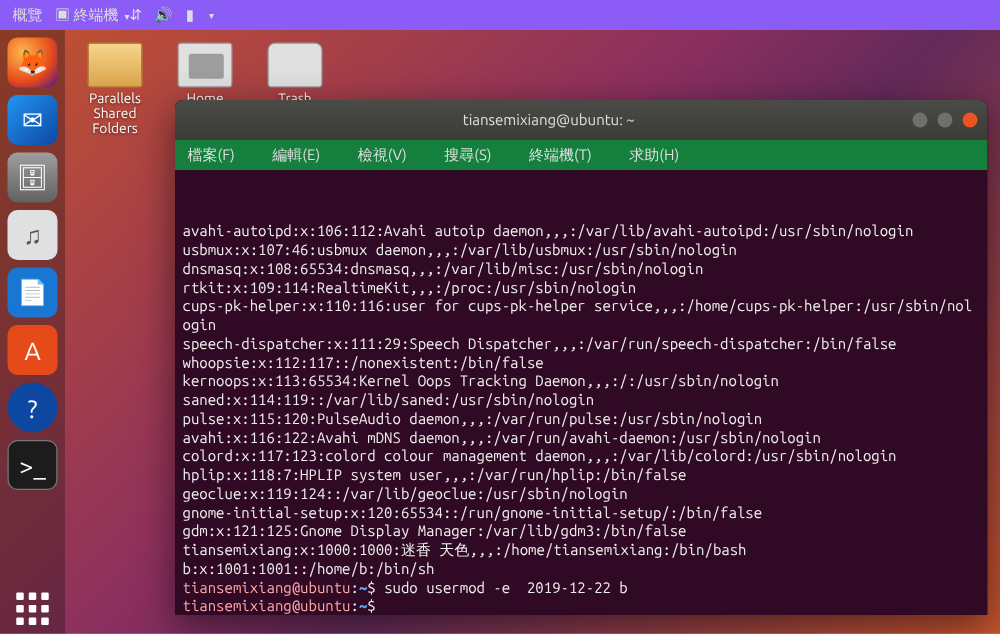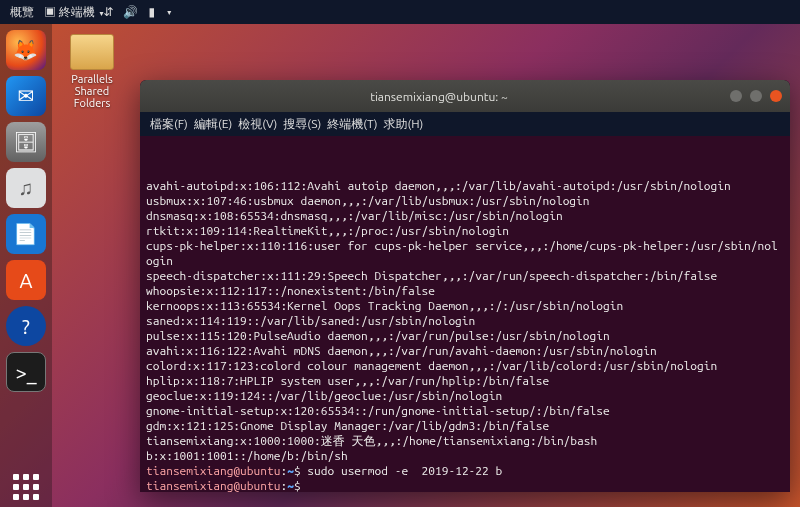--- a/index.html
+++ b/index.html
@@ -4,21 +4,21 @@
 <style>
   * { margin: 0; padding: 0; box-sizing: border-box; }
   html, body { width: 800px; height: 507px; overflow: hidden; font-family: "Ubuntu", "Noto Sans CJK", sans-serif; }
   body {
     background: linear-gradient(135deg, #c6542c 0%, #8b2f5f 45%, #642a5a 60%, #c6542c 100%);
     position: relative;
   }
   
   .top-panel {
     height: 24px; width: 100%;
-    background: #0f172a; color: #ddd;
+    background: #8b5cf6; color: #ddd;
     display: flex; align-items: center; font-size: 12px;
     padding: 12px 10px;
   }
   .top-left { display: flex; align-items: center; gap: 10px; }
   .top-center { flex: 1; text-align: center; }
   .top-right { display: flex; align-items: center; gap: 10px; }
   .tri-down { font-size: 8px; margin-left: 2px; }
 
   
   .launcher {
@@ -82,22 +82,22 @@
     display: flex; align-items: center; color: #e0e0dc;
     font-size: 12px; padding: 16px 8px;
     border-radius: 6px 6px 0 0;
   }
   .term-titlebar .title { flex:1; text-align:center; }
   .win-btns { display:flex; gap:8px; }
   .win-btn { width:12px; height:12px; border-radius:50%; background:#6f6f6c; }
   .win-btn.max { background:#6f6f6c; }
   .win-btn.close { background:#e95420; }
   .term-menubar {
-    height: 24px; background: #0f172a; color:#ddd;
-    display:flex; align-items:center; gap:6px;
+    height: 24px; background: #15803d; color:#ddd;
+    display:flex; align-items:center; gap:30px;
     font-size: 12px; padding: 0 10px;
   }
   .term-body {
     flex:1; padding: 4px 6px;
     font-family: "Ubuntu Mono","DejaVu Sans Mono",monospace;
     font-size: 12px; line-height: 15px;
     color: #eeeeec;
     white-space: pre-wrap; word-break: break-all;
     overflow: hidden;
     margin-top: 38px;
@@ -148,20 +148,28 @@
       <span></span>
   </div>
 </div>
 
 <div class="desktop-icons">
   <div class="dicon">
     <div class="glyph"></div>
     <div style="white-space:pre-line">Parallels
 Shared
 Folders</div>
+  </div>
+  <div class="dicon home">
+    <div class="glyph"></div>
+    <div>Home</div>
+  </div>
+  <div class="dicon trash">
+    <div class="glyph"></div>
+    <div>Trash</div>
   </div>
 </div>
 
 <div class="term-window">
   <div class="term-titlebar">
     <span class="title">tiansemixiang@ubuntu: ~</span>
     <span class="win-btns">
       <span class="win-btn"></span>
       <span class="win-btn max"></span>
       <span class="win-btn close"></span>

